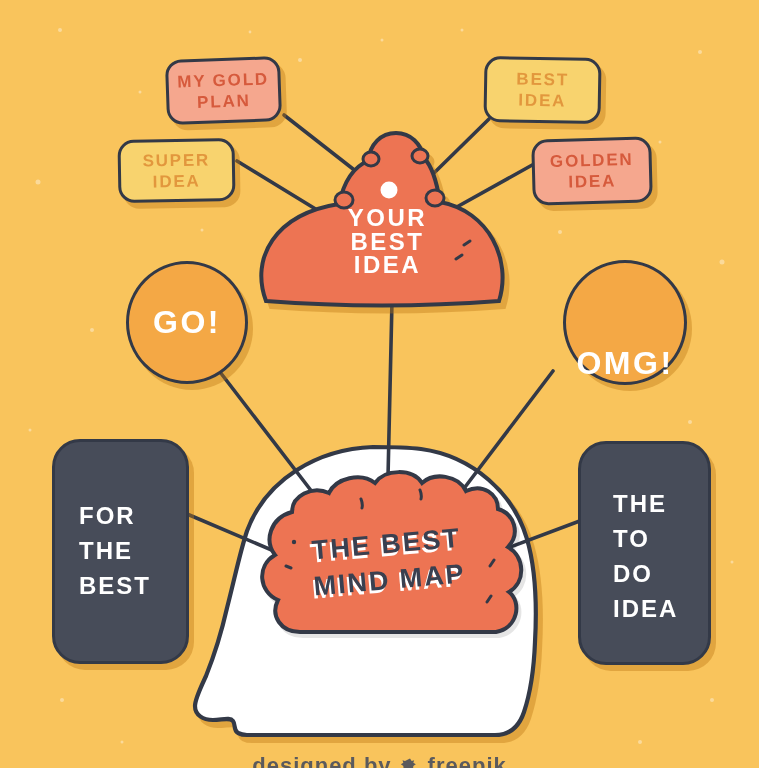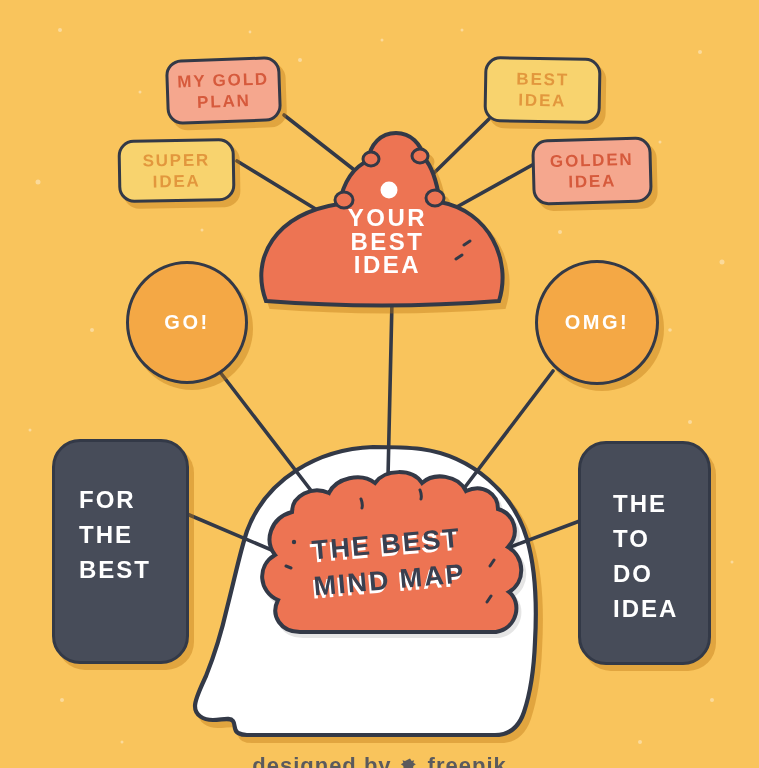--- a/index.html
+++ b/index.html
@@ -30,27 +30,27 @@
   .node{position:absolute;z-index:2;display:flex;flex-direction:column;
         align-items:center;justify-content:center;text-align:center;
         box-sizing:border-box;}
   .box{border:3.5px solid var(--ink);border-radius:16px;
        box-shadow:5px 6px 0 var(--shadow);font-size:17px;line-height:21px;
        letter-spacing:1.8px;}
   .box.salmon{background:var(--salmon);color:var(--salmon-text);}
   .box.yellowbox{background:var(--yellow-box);color:var(--yellow-box-text);}
   .circle{border:3.5px solid var(--ink);border-radius:50%;
           background:var(--circle-orange);color:var(--white);
-          box-shadow:5px 6px 0 var(--shadow);font-size:20px;letter-spacing:2.5px;}
+          box-shadow:5px 6px 0 var(--shadow);font-size:32px;letter-spacing:2.5px;}
   .darkbox{border:3px solid var(--ink);border-radius:28px;
            background:var(--dark-box);color:var(--white);
            box-shadow:5px 6px 0 var(--shadow);
            align-items:flex-start;justify-content:flex-start;text-align:left;
            font-size:24px;line-height:35px;letter-spacing:2px;}
-  .darkbox.left{padding:40px 0 0 24px;}
+  .darkbox.left{padding:56px 0 0 24px;}
   .darkbox.right{padding:42px 0 0 32px;}
   .label{position:absolute;z-index:2;}
   .poop-label{color:var(--white);font-size:24px;line-height:23.5px;
               letter-spacing:2.5px;text-align:center;}
   .brain-label{color:var(--brain-text);font-size:27px;line-height:36px;
                letter-spacing:2px;text-align:center;
                text-shadow:-2px 3px 0 var(--white);transform:rotate(-5deg);}
   .ln{display:block;}
   .watermark{position:absolute;z-index:2;left:0;right:0;top:753px;
              display:flex;align-items:center;justify-content:center;gap:8px;
@@ -158,21 +158,21 @@
   </div>
 
   <div class="node box salmon" style="left:532px;top:138px;width:120px;height:66px;transform:rotate(-1.5deg);">
     <span class="ln">GOLDEN</span>
     <span class="ln">IDEA</span>
   </div>
 
   <div class="node circle" style="left:126px;top:261px;width:122px;height:123px;">
     <span>GO!</span>
   </div>
-  <div class="node circle" style="left:535px;top:260px;width:124px;height:125px;">
+  <div class="node circle" style="left:563px;top:260px;width:124px;height:125px;justify-content:flex-end;">
     <span>OMG!</span>
   </div>
 
   <div class="node darkbox left" style="left:52px;top:439px;width:137px;height:225px;">
     <span class="ln">FOR</span>
     <span class="ln">THE</span>
     <span class="ln">BEST</span>
   </div>
 
   <div class="node darkbox right" style="left:578px;top:441px;width:133px;height:224px;">

